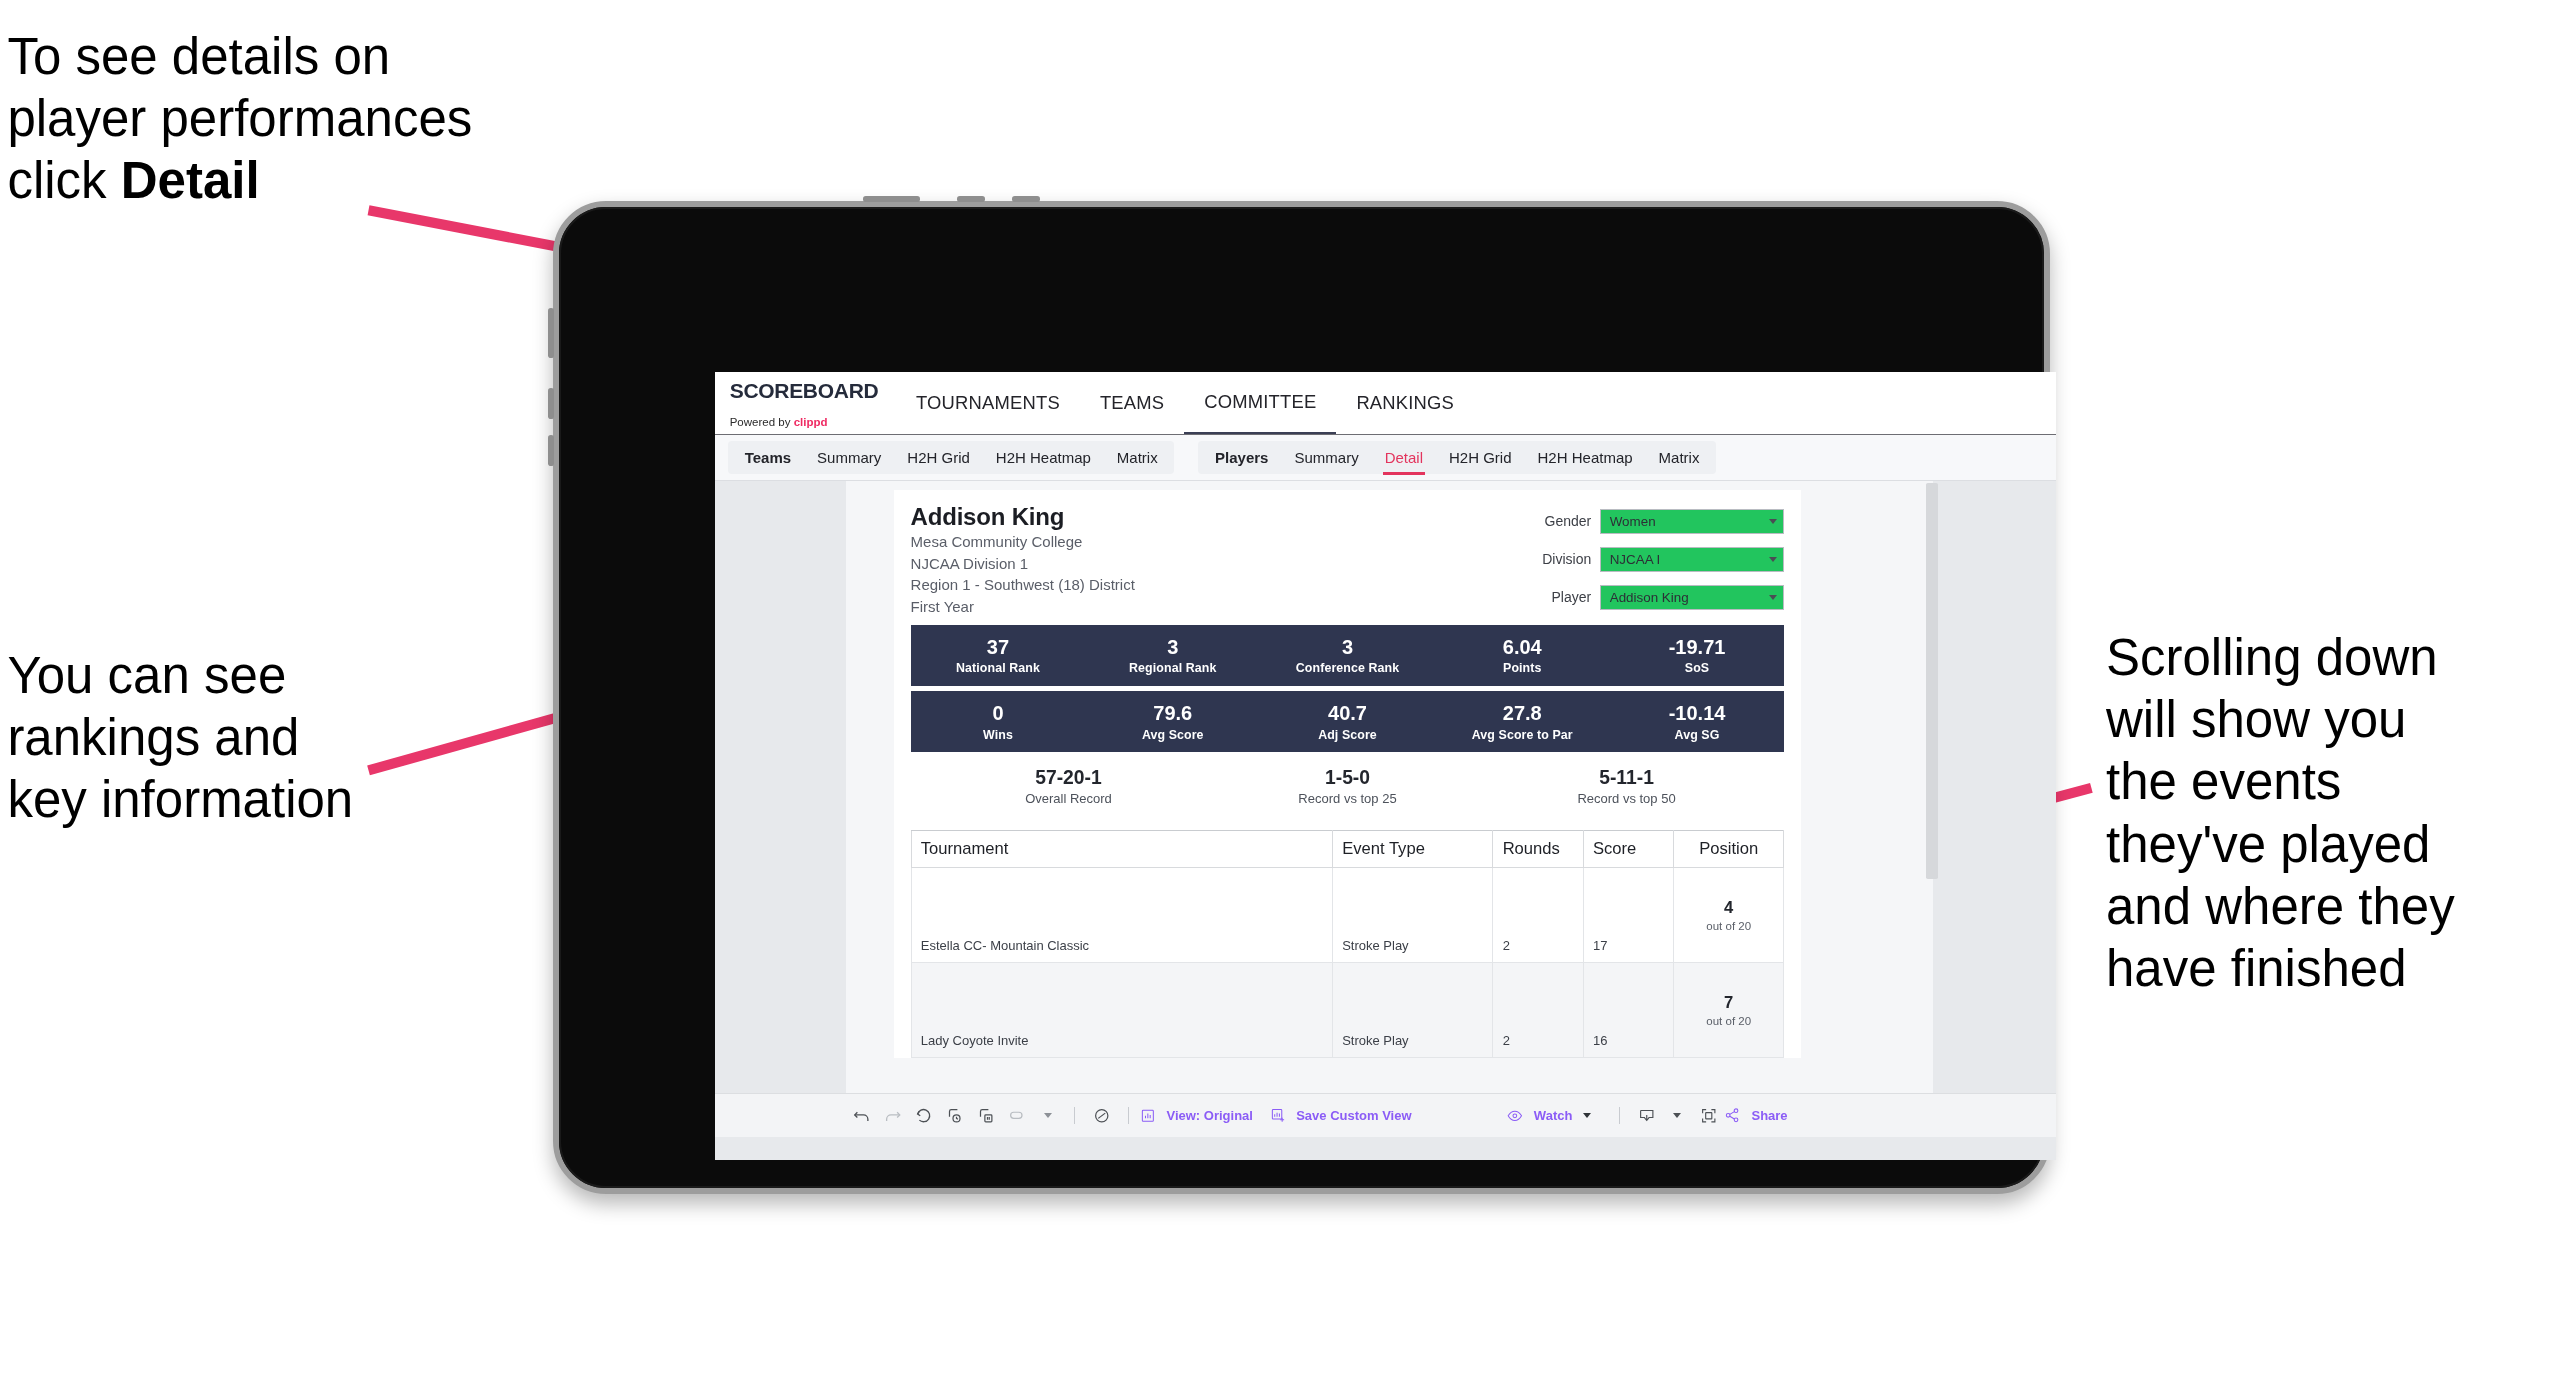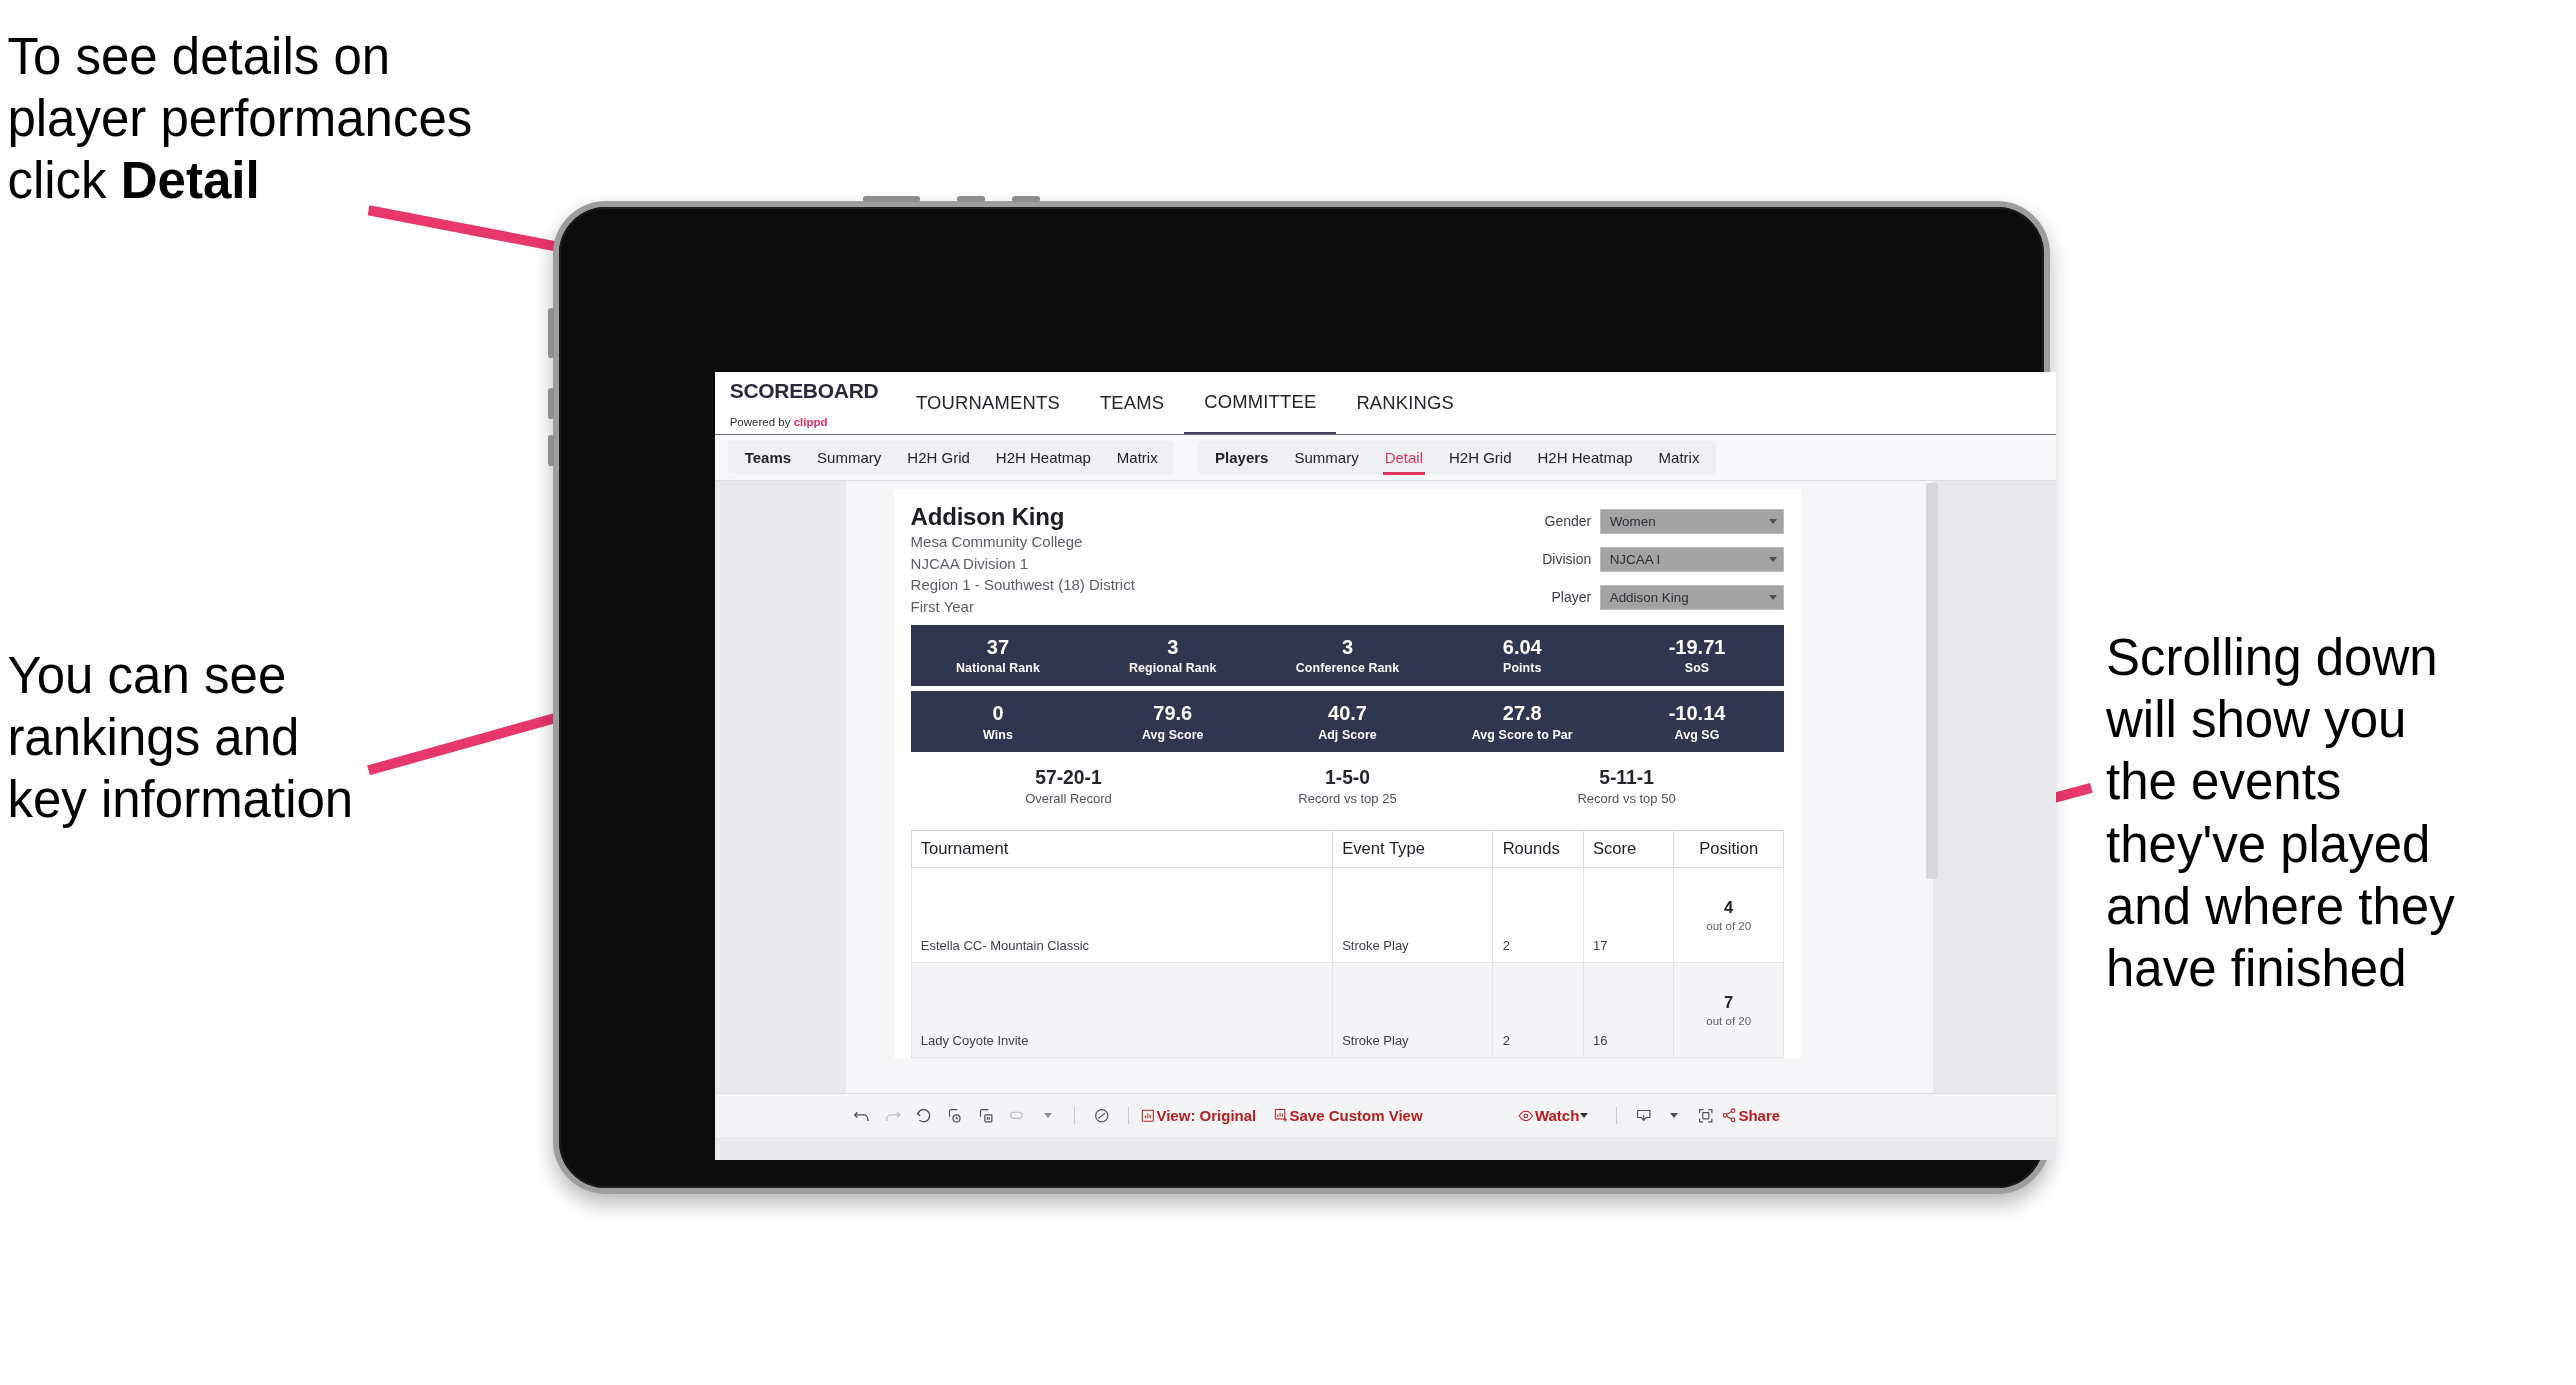--- a/index.html
+++ b/index.html
@@ -116,21 +116,21 @@
   #player-head { position: relative; min-height: 103px; }
   #player-name { font-size: 24px; font-weight: 700; color:#1b1d23; letter-spacing:-0.2px; }
   .player-meta { font-size: 15px; color:#5a5e68; line-height: 1.38; margin-top:0.9px; }
 
   
   #filters { position:absolute; right: 0; top: 5.5px; width: 304px; }
   .filter-row { display:flex; align-items:center; justify-content:flex-end;
                 margin-bottom: 13px; }
   .filter-label { font-size: 14px; color:#3c3f46; margin-right: 9.2px; }
   .filter-select {
-    width: 184px; height: 25px; border:0.9px solid #b9bcc2; background:#a3a3a3;
+    width: 184px; height: 25px; border:0.9px solid #b9bcc2; background:#22c55e;
     display:flex; align-items:center; justify-content:space-between;
     padding: 0 6.4px 0 8.3px; cursor:pointer;
   }
   .filter-value { font-size: 13.4px; color:#2c2f36; }
   .caret { width:0;height:0;border-left:4.6px solid transparent;
            border-right:4.6px solid transparent;border-top:5.5px solid #4a4d54; }
 
   
   .statbar {
     display:flex; background:#2f3650; margin-top: 7.4px; height: 61px;
@@ -186,22 +186,22 @@
     border-top: 0.9px solid #dcdee1;
     display:flex; align-items:center; padding-left: 131px;
   }
   .tb-icon {
     width: 31px; height: 28px; display:flex; align-items:center;
     justify-content:center; color:#4c5055; cursor:pointer;
   }
   .tb-icon.dim { color:#b9bdc2; }
   .tb-sep { width:0.9px; height:16.6px; background:#c8cbd0; margin: 0 11px; }
   .tb-item {
-    display:flex; align-items:center; gap:1px; font-size: 15px;
-    color:#b91c1c; font-weight:700; margin-right: 16.6px; cursor:pointer;
+    display:flex; align-items:center; gap:11px; font-size: 13px;
+    color:#8b5cf6; font-weight:700; margin-right: 16.6px; cursor:pointer;
   }
   .tb-item .lbl { font-weight:700; }
   .tb-spacer { flex: 0 0 79px; }
 </style>
 </head>
 <body>
 
 <div id="stage">
 
   <div class="annot" id="annot-topleft"><span>To see details on

